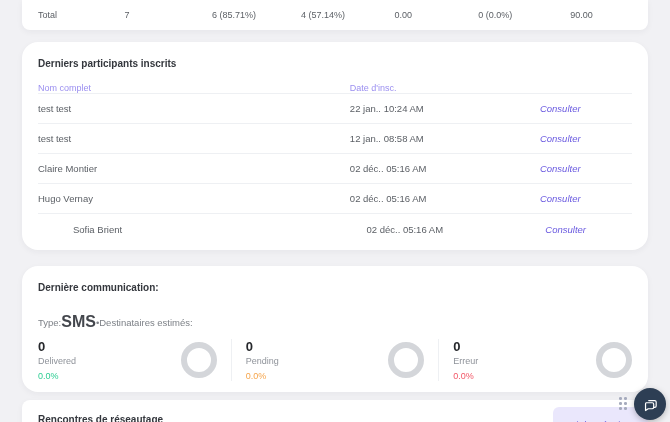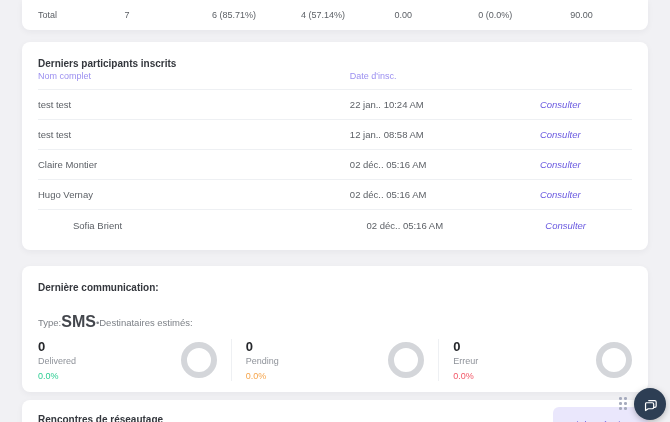--- a/index.html
+++ b/index.html
@@ -7,21 +7,21 @@
   body {
     background:#f1f1f4;
     font-family:"Liberation Sans", sans-serif;
     color:#5c6066;
     overflow:hidden;
     position:relative;
   }
   .card {
     background:#ffffff;
     margin:0 22px;
-    border-radius:8px;
+    border-radius:16px;
     box-shadow:0 2px 6px rgba(30,30,60,0.05);
   }
 
   
   .card-totals {
     border-radius:0 0 8px 8px;
     height:30px;
     display:flex;
     align-items:center;
     padding:0 16px;
@@ -43,22 +43,22 @@
     height:208px;
     padding:16px 16px 0 16px;
   }
   .section-title {
     font-size:10px;
     font-weight:bold;
     color:#34373d;
   }
   .p-head {
     display:flex;
-    margin-top:2px;
-    padding-bottom:8px;
+    margin-top:14px;
+    padding-bottom:0;
     border-bottom:1px solid #eef0f3;
     font-size:9px;
     color:#9b8ff0;
     align-items:flex-end;
   }
   .p-row {
     display:flex;
     align-items:center;
     height:30px;
     border-bottom:1px solid #eef0f3;

